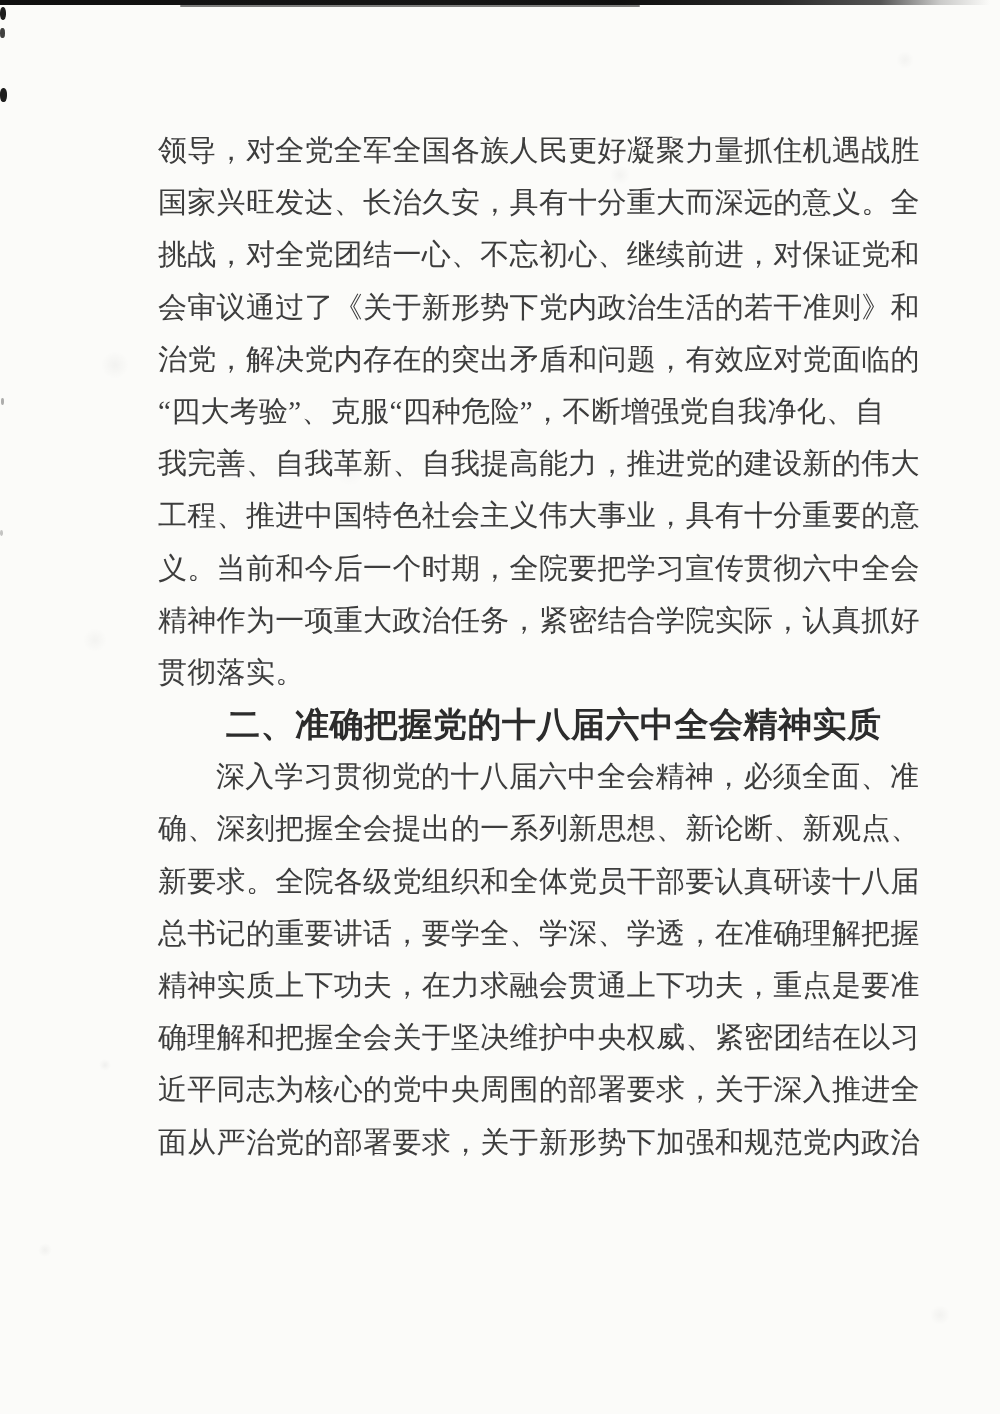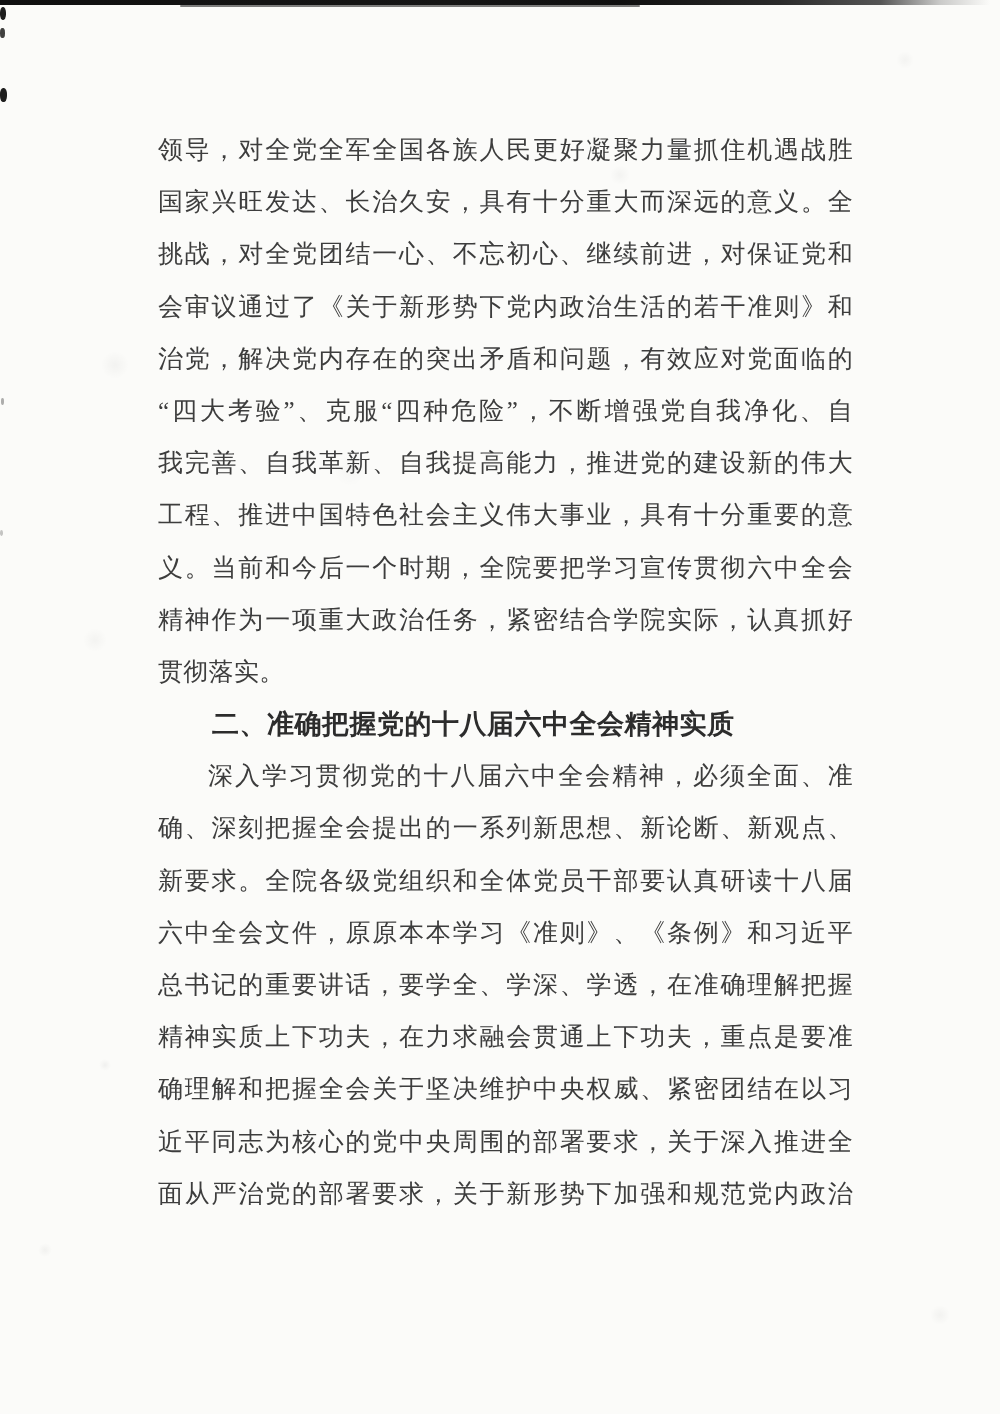--- a/index.html
+++ b/index.html
@@ -52,38 +52,38 @@
 
   .textcol {
     position: absolute;
     left: 158px;
     top: 124px;
     width: 695px;
   }
   .line {
     height: 52.2px;
     line-height: 52.2px;
-    font-size: 25px;
+    font-size: 29px;
     color: #3d3d3d;
     text-align: justify;
     text-align-last: justify;
     text-justify: inter-character;
     letter-spacing: 0.3px;
     white-space: nowrap;
     font-family: "Liberation Serif", serif;
   }
   .line.short {
     text-align: left;
     text-align-last: left;
   }
   .line.indent { text-indent: 2em; }
   .heading {
     height: 52.2px;
     line-height: 52.2px;
-    font-size: 27px;
+    font-size: 34px;
     font-weight: 700;
     color: #2c2c2c;
     text-indent: 2em;
     text-align: left;
     text-align-last: left;
     letter-spacing: 0.5px;
     white-space: nowrap;
     font-family: "Liberation Sans", sans-serif;
   }
 </style>
@@ -109,20 +109,19 @@
     <div class="line">工程、推进中国特色社会主义伟大事业，具有十分重要的意</div>
     <div class="line">义。当前和今后一个时期，全院要把学习宣传贯彻六中全会</div>
     <div class="line">精神作为一项重大政治任务，紧密结合学院实际，认真抓好</div>
     <div class="line short">贯彻落实。</div>
 
     <div class="heading">二、准确把握党的十八届六中全会精神实质</div>
 
     <div class="line indent">深入学习贯彻党的十八届六中全会精神，必须全面、准</div>
     <div class="line">确、深刻把握全会提出的一系列新思想、新论断、新观点、</div>
     <div class="line">新要求。全院各级党组织和全体党员干部要认真研读十八届</div>
-    <div class="line">六中全会文件，原原本本学习《准则》、《条例》和习近平</div>
     <div class="line">总书记的重要讲话，要学全、学深、学透，在准确理解把握</div>
     <div class="line">精神实质上下功夫，在力求融会贯通上下功夫，重点是要准</div>
     <div class="line">确理解和把握全会关于坚决维护中央权威、紧密团结在以习</div>
     <div class="line">近平同志为核心的党中央周围的部署要求，关于深入推进全</div>
     <div class="line">面从严治党的部署要求，关于新形势下加强和规范党内政治</div>
   </div>
 </div>
 
 </body></html>

